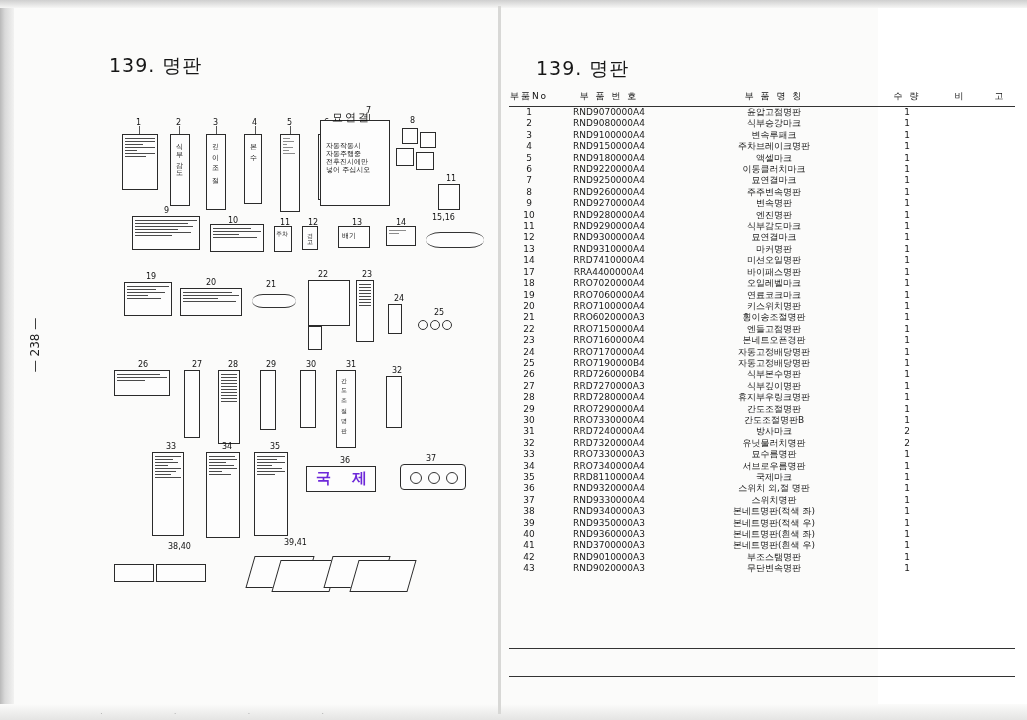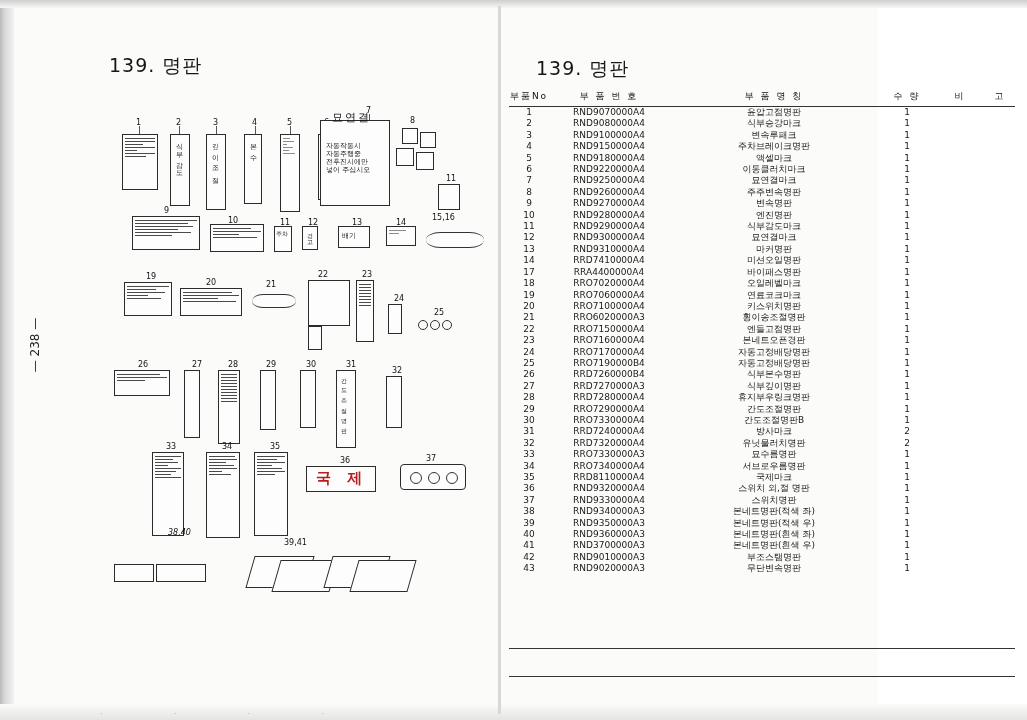--- a/index.html
+++ b/index.html
@@ -114,22 +114,22 @@
     position: absolute;
     font-size: 7px;
     color: #1b1b1b;
     font-family: "DejaVu Sans", sans-serif;
     line-height: 8px;
   }
   .big-korean {
     position: absolute;
     font-size: 15px;
     letter-spacing: 6px;
-    color: #b91c1c;
-    font-family: Liberation Sans, sans-serif;
+    color: #6d28d9;
+    font-family: Liberation Mono, monospace;
     font-weight: bold;
   }
   .mid-korean {
     position: absolute;
     font-size: 10px;
     letter-spacing: 2px;
     color: #111;
     font-family: "DejaVu Sans", sans-serif;
   }
   .circle {
@@ -473,21 +473,21 @@
     <div class="callout" style="left:326px; top:448px;">36</div>
     <div class="plate" style="left:292px; top:458px; width:70px; height:26px;"></div>
     <div class="big-korean" style="left:302px; top:461px;">국 제</div>
 
     <div class="callout" style="left:412px; top:446px;">37</div>
     <div class="plate" style="left:386px; top:456px; width:66px; height:26px; border-radius:4px;"></div>
     <div class="circle" style="left:396px; top:464px; width:10px; height:10px;"></div>
     <div class="circle" style="left:414px; top:464px; width:10px; height:10px;"></div>
     <div class="circle" style="left:432px; top:464px; width:10px; height:10px;"></div>
 
-    <div class="callout" style="left:154px; top:520px;font-style:italic;">38,40</div>
+    <div class="callout" style="left:154px; top:534px;">38,40</div>
     <div class="plate" style="left:100px; top:556px; width:40px; height:18px;"></div>
     <div class="plate" style="left:142px; top:556px; width:50px; height:18px;"></div>
 
     <div class="callout" style="left:270px; top:530px;">39,41</div>
     <div class="skew" style="left:236px; top:548px; width:60px; height:32px;"></div>
     <div class="skew" style="left:262px; top:552px; width:58px; height:32px;"></div>
 
     <div class="callout" style="left:348px; top:530px;"></div>
     <div class="skew" style="left:314px; top:548px; width:58px; height:32px;"></div>
     <div class="skew" style="left:340px; top:552px; width:58px; height:32px;"></div>

